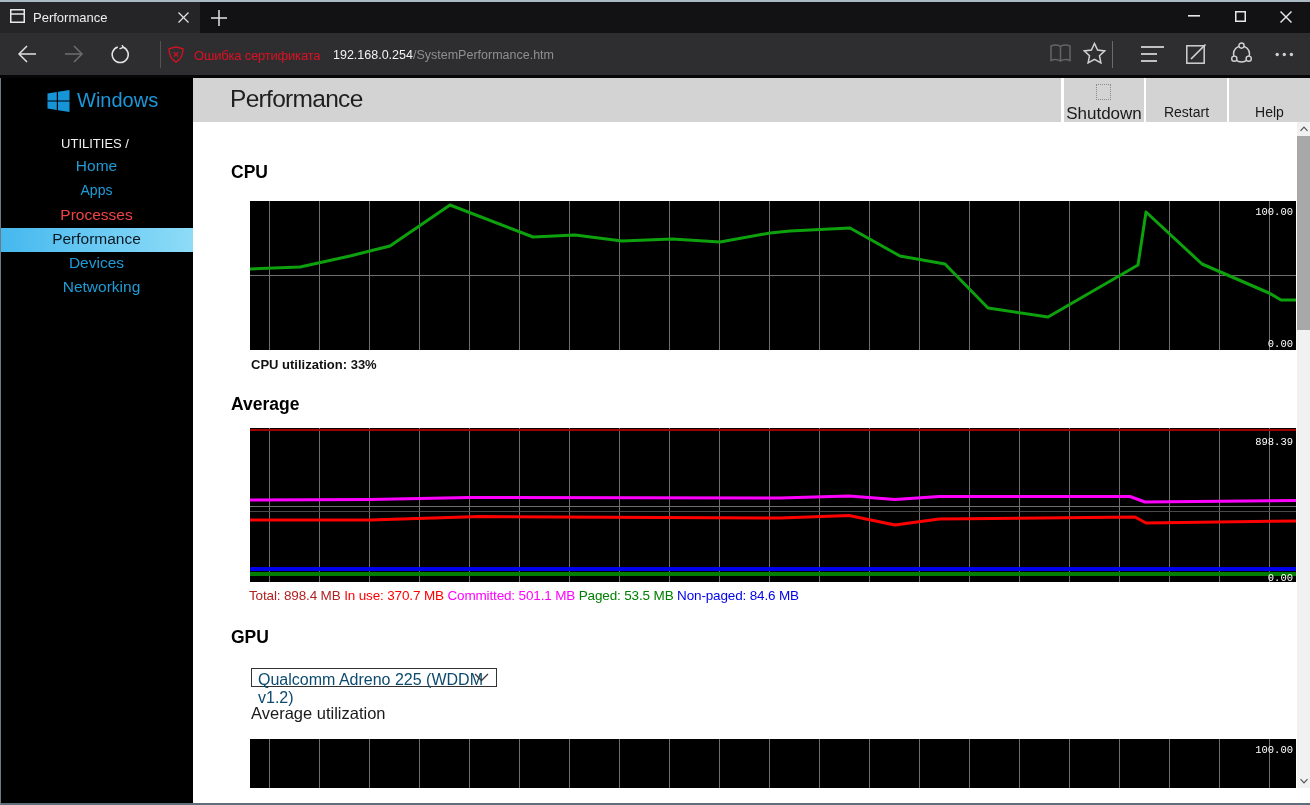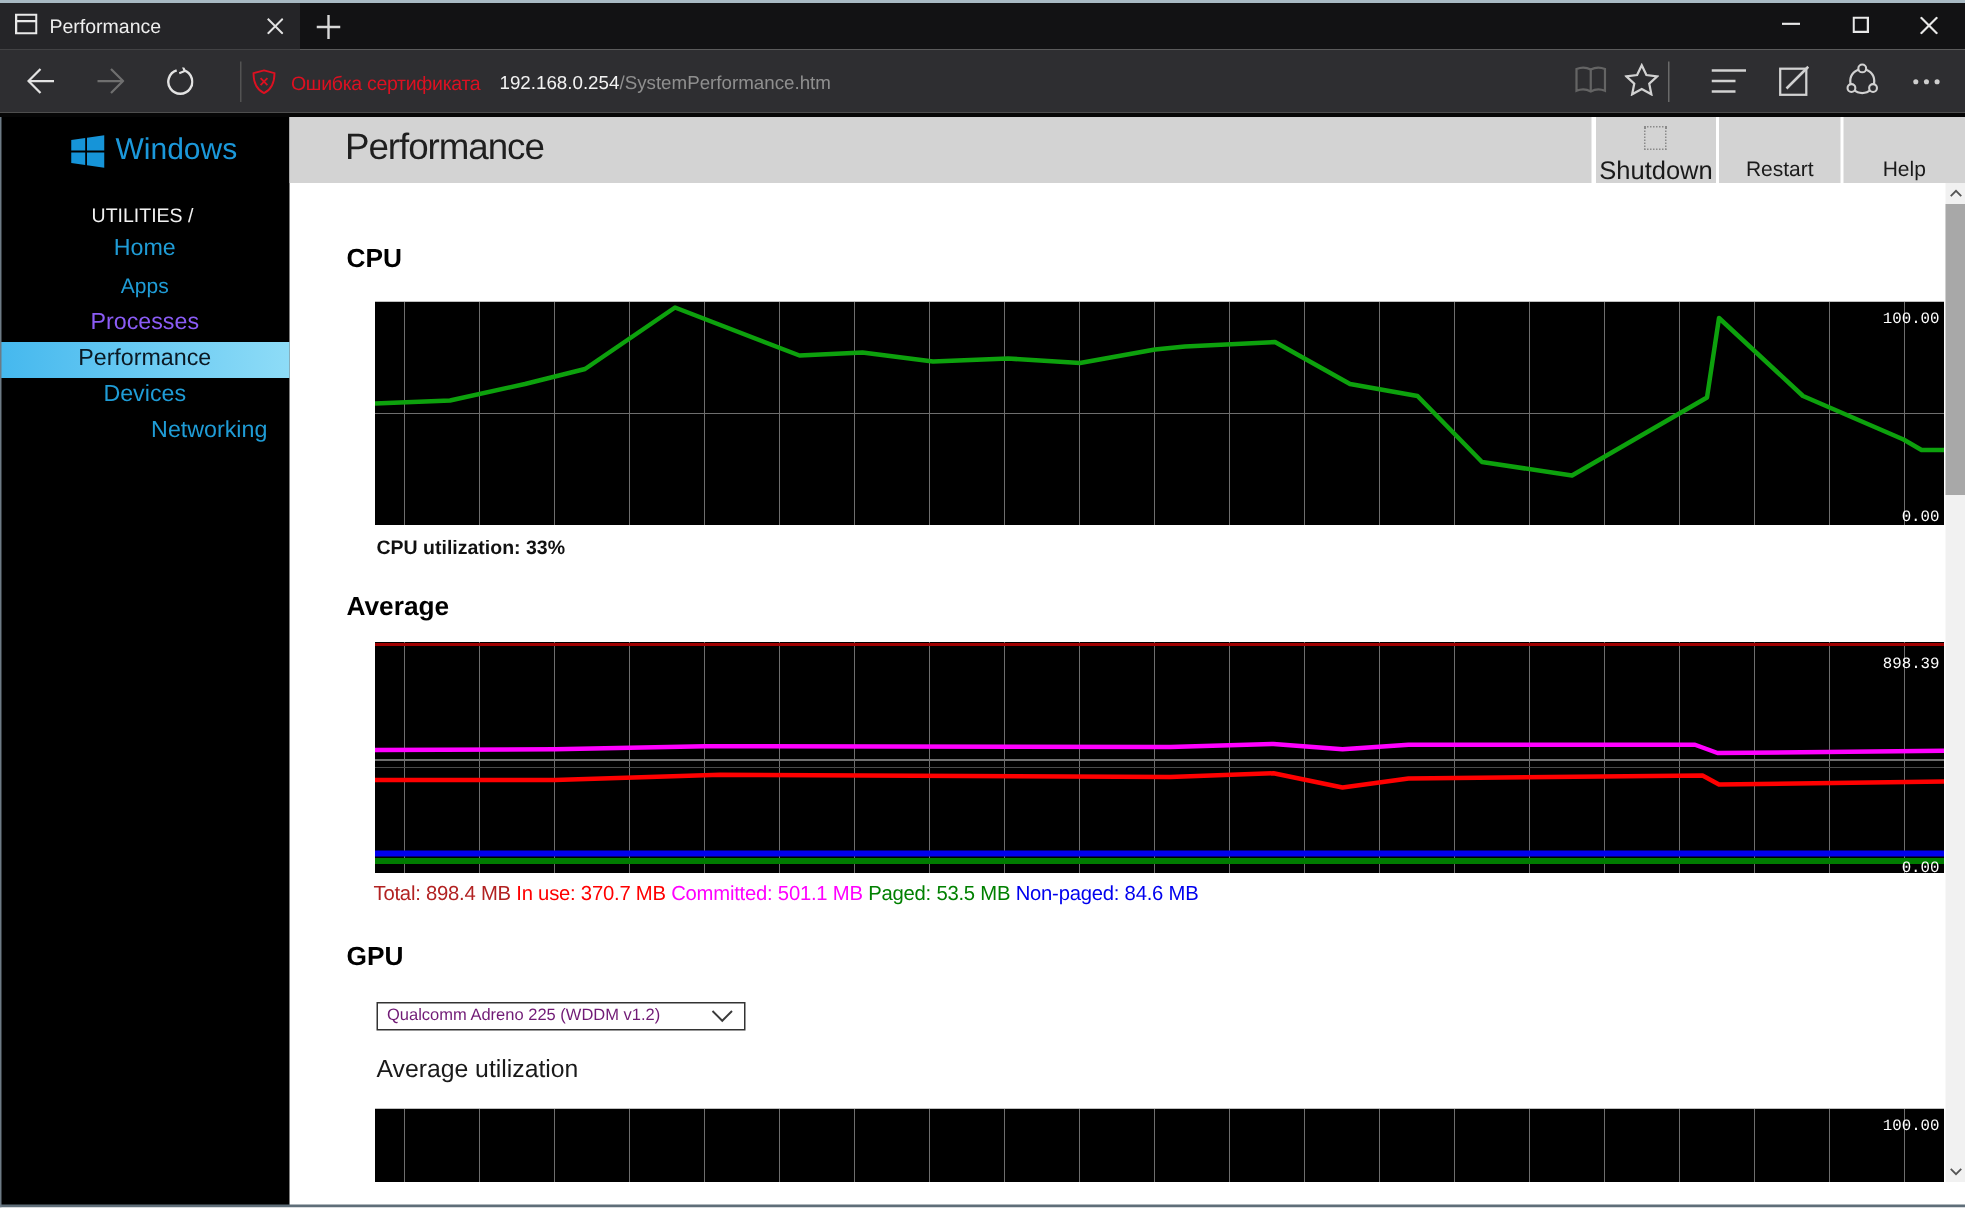--- a/index.html
+++ b/index.html
@@ -110,25 +110,25 @@
 <svg class="abs" style="left:46px;top:88.5px;" width="25" height="24" viewBox="0 0 24 24">
   <path fill="#1694d8" d="M1 4.4 L10.3 3 V11.4 H1 Z"></path>
   <path fill="#1694d8" d="M11.5 2.8 L23 1.1 V11.4 H11.5 Z"></path>
   <path fill="#1694d8" d="M1 12.6 H10.3 V21 L1 19.6 Z"></path>
   <path fill="#1694d8" d="M11.5 12.6 H23 V22.9 L11.5 21.2 Z"></path>
 </svg>
 <div class="abs" style="left:77px;top:89px;font-size:20px;color:#1b98da;">Windows</div>
 <div class="abs" style="left:0;top:136px;width:190px;text-align:center;font-size:13px;color:#f2f2f2;">UTILITIES /</div>
 <div class="abs" style="left:0;top:154px;width:193px;line-height:24px;text-align:center;font-size:15.5px;color:#1f9cd6;">Home</div>
 <div class="abs" style="left:0;top:178px;width:193px;line-height:24px;text-align:center;font-size:14px;color:#1f9cd6;">Apps</div>
-<div class="abs" style="left:0;top:202.5px;width:193px;line-height:24px;text-align:center;font-size:15.5px;color:#8b5cf6;">Processes</div>
+<div class="abs" style="left:0;top:202.5px;width:193px;line-height:24px;text-align:center;font-size:15.5px;color:#ef4444;">Processes</div>
 <div class="abs" style="left:0;top:227.5px;width:193px;height:24px;background:linear-gradient(to right,#45b8ee,#8edcf7);"></div>
 <div class="abs" style="left:0;top:226.7px;width:193px;line-height:24px;text-align:center;font-size:15.5px;color:#0a1823;">Performance</div>
 <div class="abs" style="left:0;top:251px;width:193px;line-height:24px;text-align:center;font-size:15.5px;color:#1f9cd6;">Devices</div>
-<div class="abs" style="left:0;top:275px;width:203px;line-height:24px;text-align:center;font-size:15.5px;color:#1f9cd6;padding-left:38px;">Networking</div>
+<div class="abs" style="left:0;top:275px;width:203px;line-height:24px;text-align:center;font-size:15.5px;color:#1f9cd6;">Networking</div>
 
 <div class="abs" style="left:193px;top:78px;width:1117px;height:44px;background:#d3d3d3;"></div>
 <div class="abs" style="left:230px;top:85px;font-size:24.5px;letter-spacing:-0.7px;color:#1f1f1f;">Performance</div>
 <div class="abs" style="left:1061px;top:78px;width:3px;height:44px;background:#fff;"></div>
 <div class="abs" style="left:1144px;top:78px;width:2px;height:44px;background:#fff;"></div>
 <div class="abs" style="left:1227px;top:78px;width:2px;height:44px;background:#fff;"></div>
 <div class="abs" style="left:1096px;top:84px;width:13px;height:14px;border:1px dotted #8a8a8a;"></div>
 <div class="abs" style="left:1064px;top:104px;width:80px;text-align:center;font-size:17px;color:#1a1a1a;">Shutdown</div>
 <div class="abs" style="left:1146px;top:104px;width:81px;text-align:center;font-size:14px;color:#1a1a1a;">Restart</div>
 <div class="abs" style="left:1229px;top:104px;width:81px;text-align:center;font-size:14px;color:#1a1a1a;">Help</div>
@@ -209,21 +209,21 @@
   <span style="color:#b22222;">Total: 898.4 MB</span>
   <span style="color:#ff0000;">In use: 370.7 MB</span>
   <span style="color:#ff00ff;">Committed: 501.1 MB</span>
   <span style="color:#008000;">Paged: 53.5 MB</span>
   <span style="color:#0000ee;">Non-paged: 84.6 MB</span>
 </div>
 
 <div class="abs" style="left:231px;top:627px;font-size:17.5px;font-weight:bold;color:#000;">GPU</div>
 
 <div class="abs" style="left:251px;top:668px;width:244px;height:17px;border:1px solid #333;background:#fff;">
-  <div class="abs" style="left:6px;top:2px;font-size:11px;color:#701a75;">Qualcomm Adreno 225 (WDDM v1.2)</div>
+  <div class="abs" style="left:6px;top:2px;font-size:16px;color:#0c4a6e;">Qualcomm Adreno 225 (WDDM v1.2)</div>
   <svg class="abs" style="left:222px;top:4px;" width="15" height="9" viewBox="0 0 15 9">
     <polyline points="1,1 7.5,7.5 14,1" fill="none" stroke="#3a3a3a" stroke-width="1.3"></polyline>
   </svg>
 </div>
 
 <div class="abs" style="left:251px;top:704px;font-size:16.5px;color:#1a1a1a;">Average utilization</div>
 
 <svg class="abs" style="left:250px;top:739px;" width="1046" height="49" viewBox="0 0 1046 49">
   <rect width="1046" height="49" fill="#000"></rect>
   <g stroke="#6e6e6e" stroke-width="1" shape-rendering="crispEdges">

